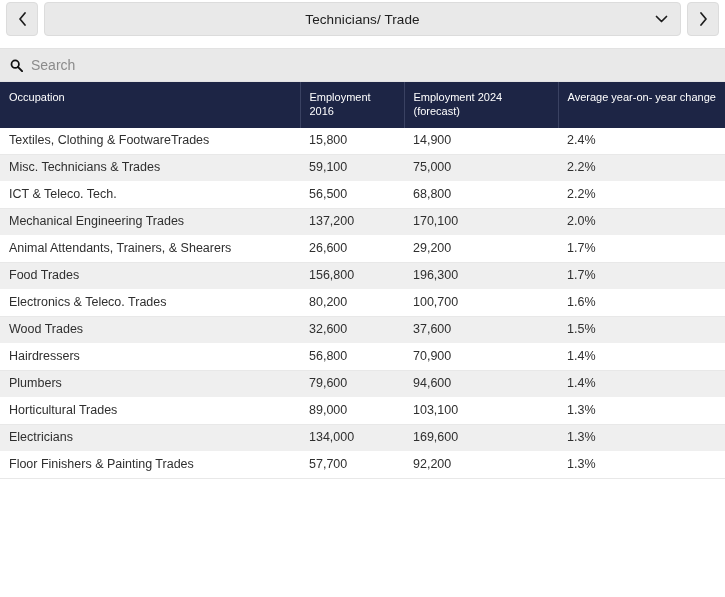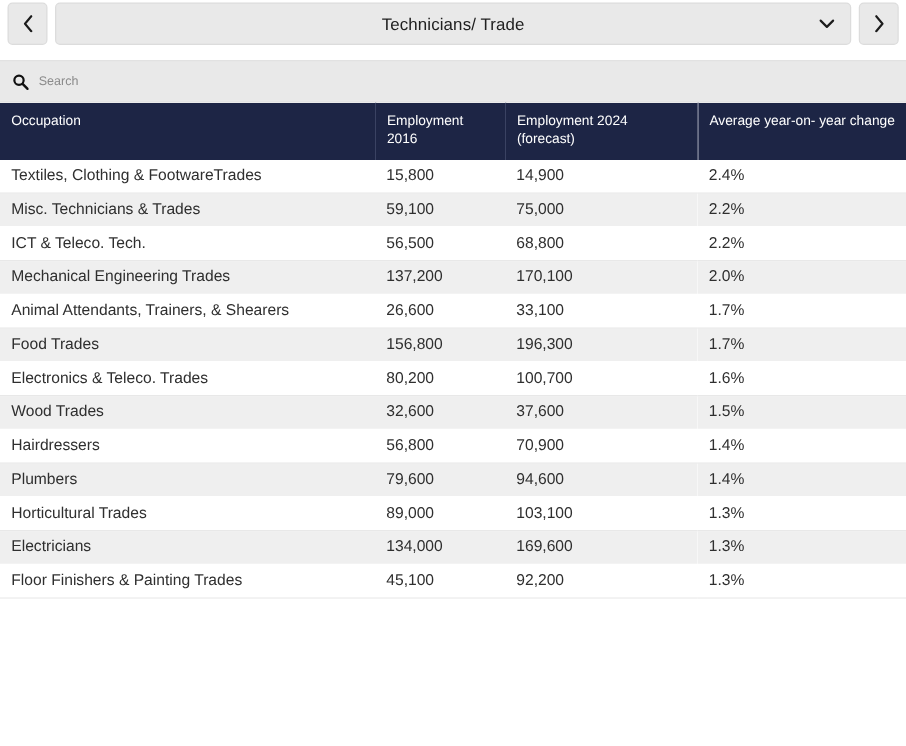--- a/index.html
+++ b/index.html
@@ -86,21 +86,21 @@
     display: flex;
     align-items: center;
     color: #111111;
   }
   .search-input {
     flex: 1 1 auto;
     border: 0;
     outline: none;
     background: transparent;
     font-family: "Liberation Sans", sans-serif;
-    font-size: 10px;
+    font-size: 14px;
     color: #2a2a2a;
     padding: 0;
     height: 100%;
   }
   .search-input::placeholder {
     color: #8b8b8b;
     opacity: 1;
   }
 
   
@@ -245,21 +245,21 @@
         </tr>
         <tr>
           <td>Mechanical Engineering Trades</td>
           <td>137,200</td>
           <td>170,100</td>
           <td>2.0%</td>
         </tr>
         <tr>
           <td>Animal Attendants, Trainers, &amp; Shearers</td>
           <td>26,600</td>
-          <td>33,100</td>
+          <td>29,200</td>
           <td>1.7%</td>
         </tr>
         <tr>
           <td>Food Trades</td>
           <td>156,800</td>
           <td>196,300</td>
           <td>1.7%</td>
         </tr>
         <tr>
           <td>Electronics &amp; Teleco. Trades</td>
@@ -292,19 +292,19 @@
           <td>1.3%</td>
         </tr>
         <tr>
           <td>Electricians</td>
           <td>134,000</td>
           <td>169,600</td>
           <td>1.3%</td>
         </tr>
         <tr>
           <td>Floor Finishers &amp; Painting Trades</td>
-          <td>45,100</td>
+          <td>57,700</td>
           <td>92,200</td>
           <td>1.3%</td>
         </tr>
       </tbody>
   </table>
 </div>
 
 </body></html>

